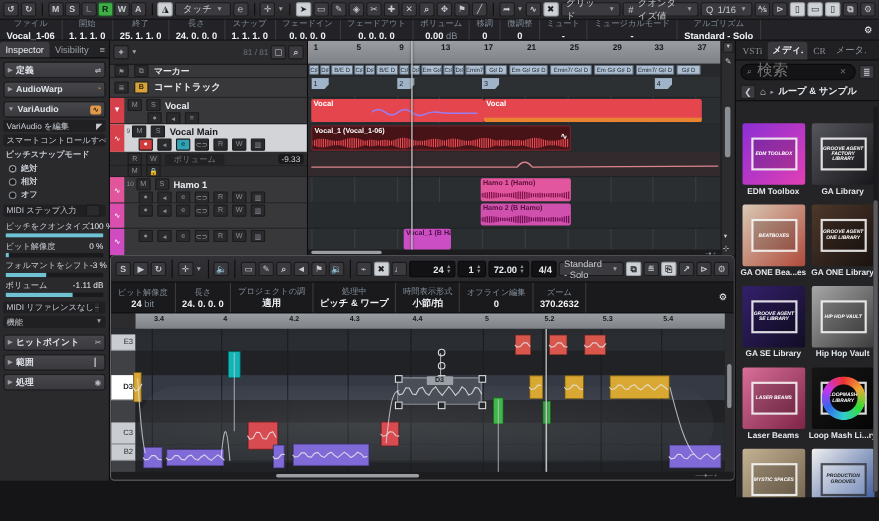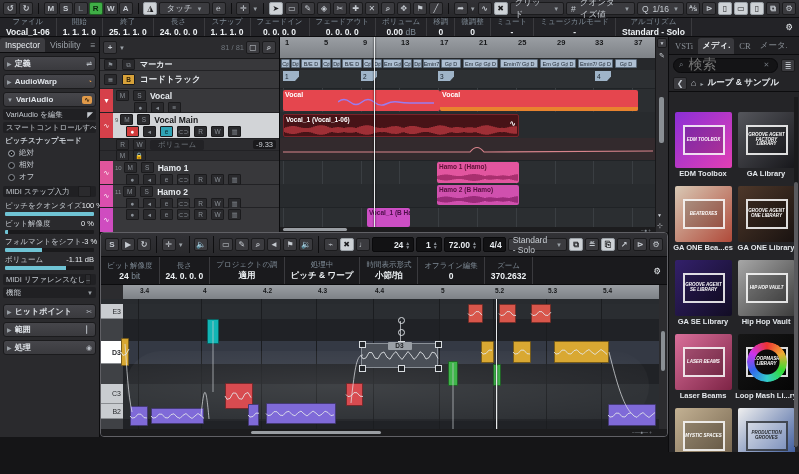--- a/index.html
+++ b/index.html
@@ -32,21 +32,21 @@
   .itab{font-size:8.5px;padding:2px 5px;color:#9aa0a6;}
   .itab.on{background:#3c3c40;color:#e8ecf0;border-radius:3px 3px 0 0;}
   .isec{margin:3px 3px 0 3px;height:13px;background:linear-gradient(#46464b,#3a3a3e);border:1px solid #1b1b1d;
         border-radius:3px;display:flex;align-items:center;padding:0 3px;font-size:8px;font-weight:bold;color:#dfe3e8;gap:3px;}
   .isec .ic{margin-left:auto;font-size:7px;color:#b8bdc4;}
   .irow{margin:2px 3px 0 3px;height:11px;background:#202023;border-radius:2px;display:flex;align-items:center;
         padding:0 3px;font-size:7.5px;color:#c6cbd1;white-space:nowrap;overflow:hidden;}
   .plabel{display:flex;justify-content:space-between;font-size:7.5px;color:#c6cbd1;margin:3px 5px 0 5px;white-space:nowrap;}
   .pbar{height:4px;background:#1a1a1c;margin:1px 5px 0 5px;border-radius:1px;overflow:hidden;}
   .pbar i{display:block;height:100%;background:#6fc3d4;}
-  .radio{display:flex;align-items:center;gap:4px;font-size:7.5px;color:#c6cbd1;margin:2px 8px 0;}
+  .radio{display:flex;align-items:center;gap:4px;font-size:7.5px;color:#c6cbd1;margin:2px 8px 0;font-weight:bold;}
   .rdot{width:7px;height:7px;border-radius:50%;border:1px solid #8a8f96;background:#1a1a1c;box-sizing:border-box;}
   .rdot.on{background:#cfd3d8;box-shadow:inset 0 0 0 2px #1a1a1c;}
   
   #tracklist{left:100px;top:37px;width:180px;height:195px;background:#323234;border-right:1px solid #0c0c0e;box-sizing:border-box;overflow:hidden;}
   .trow{position:relative;border-bottom:1px solid #222225;box-sizing:border-box;background:#38383b;}
   .tname{font-size:8.5px;font-weight:bold;color:#e8ecf0;white-space:nowrap;}
   .mini{width:11px;height:9px;font-size:6.5px;border-radius:1px;display:inline-flex;align-items:center;justify-content:center;
         background:#2a2a2d;border:1px solid #1b1b1d;color:#8a9097;margin-right:2px;}
   .strip{position:absolute;left:0;top:0;bottom:0;width:13px;color:#fff;font-size:7px;display:flex;align-items:center;justify-content:center;}
   
@@ -388,26 +388,20 @@
           <span class="mini">◂</span>
           <span class="mini">e</span>
           <span class="mini">⊂⊃</span>
           <span class="mini">R</span>
           <span class="mini">W</span>
           <span class="mini">▥</span>
         </div>
     </div>
     <div class="trow" style="height:23px">
       <span class="strip" style="background:#da4fae">∿</span>
-      <div class="flex" style="padding:1px 0 0 15px;gap:2px">
-          <span style="font-size:6px;color:#8a9097">11</span>
-          <span class="mini">M</span>
-          <span class="mini">S</span>
-          <span class="tname">Hamo 2</span>
-        </div>
       <div class="flex" style="padding:1px 0 0 26px;gap:2px">
           <span class="mini">●</span>
           <span class="mini">◂</span>
           <span class="mini">e</span>
           <span class="mini">⊂⊃</span>
           <span class="mini grn">R</span>
           <span class="mini">W</span>
           <span class="mini">▥</span>
         </div>
     </div>

